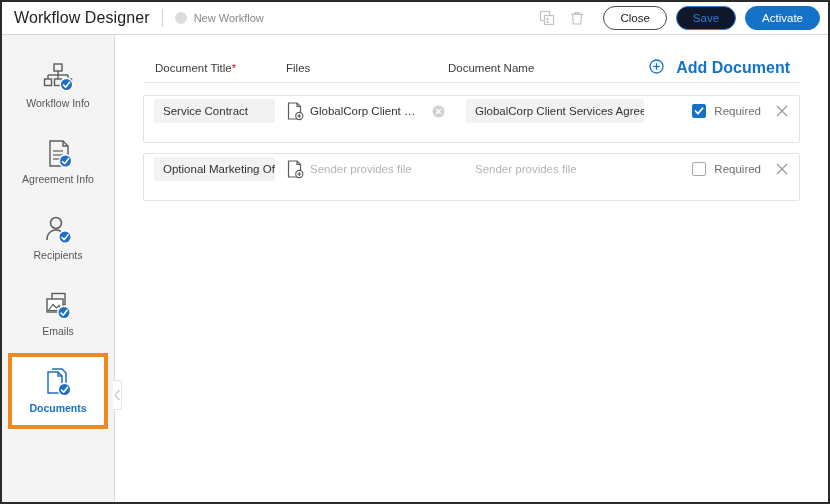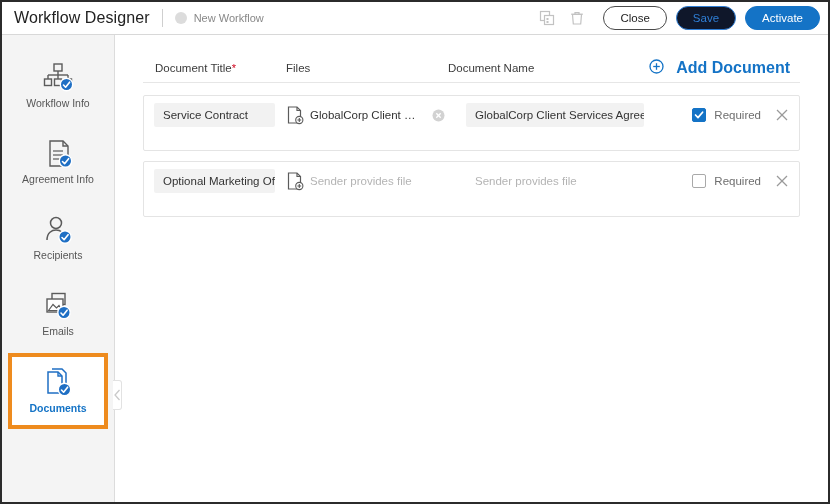--- a/index.html
+++ b/index.html
@@ -162,21 +162,21 @@
     color: #1473c6;
     font-size: 16px;
     font-weight: bold;
     cursor: pointer;
     margin-left: auto;
   }
 
   .row-card {
     display: flex;
     align-items: center;
-    height: 56px;
+    height: 48px;
     background: #ffffff;
     border: 1px solid #e4e4e4;
     border-radius: 2px;
     padding: 0 10px 16px 10px;
     margin-bottom: 10px;
   }
   .field {
     height: 24px;
     background: #f2f2f2;
     border: none;

